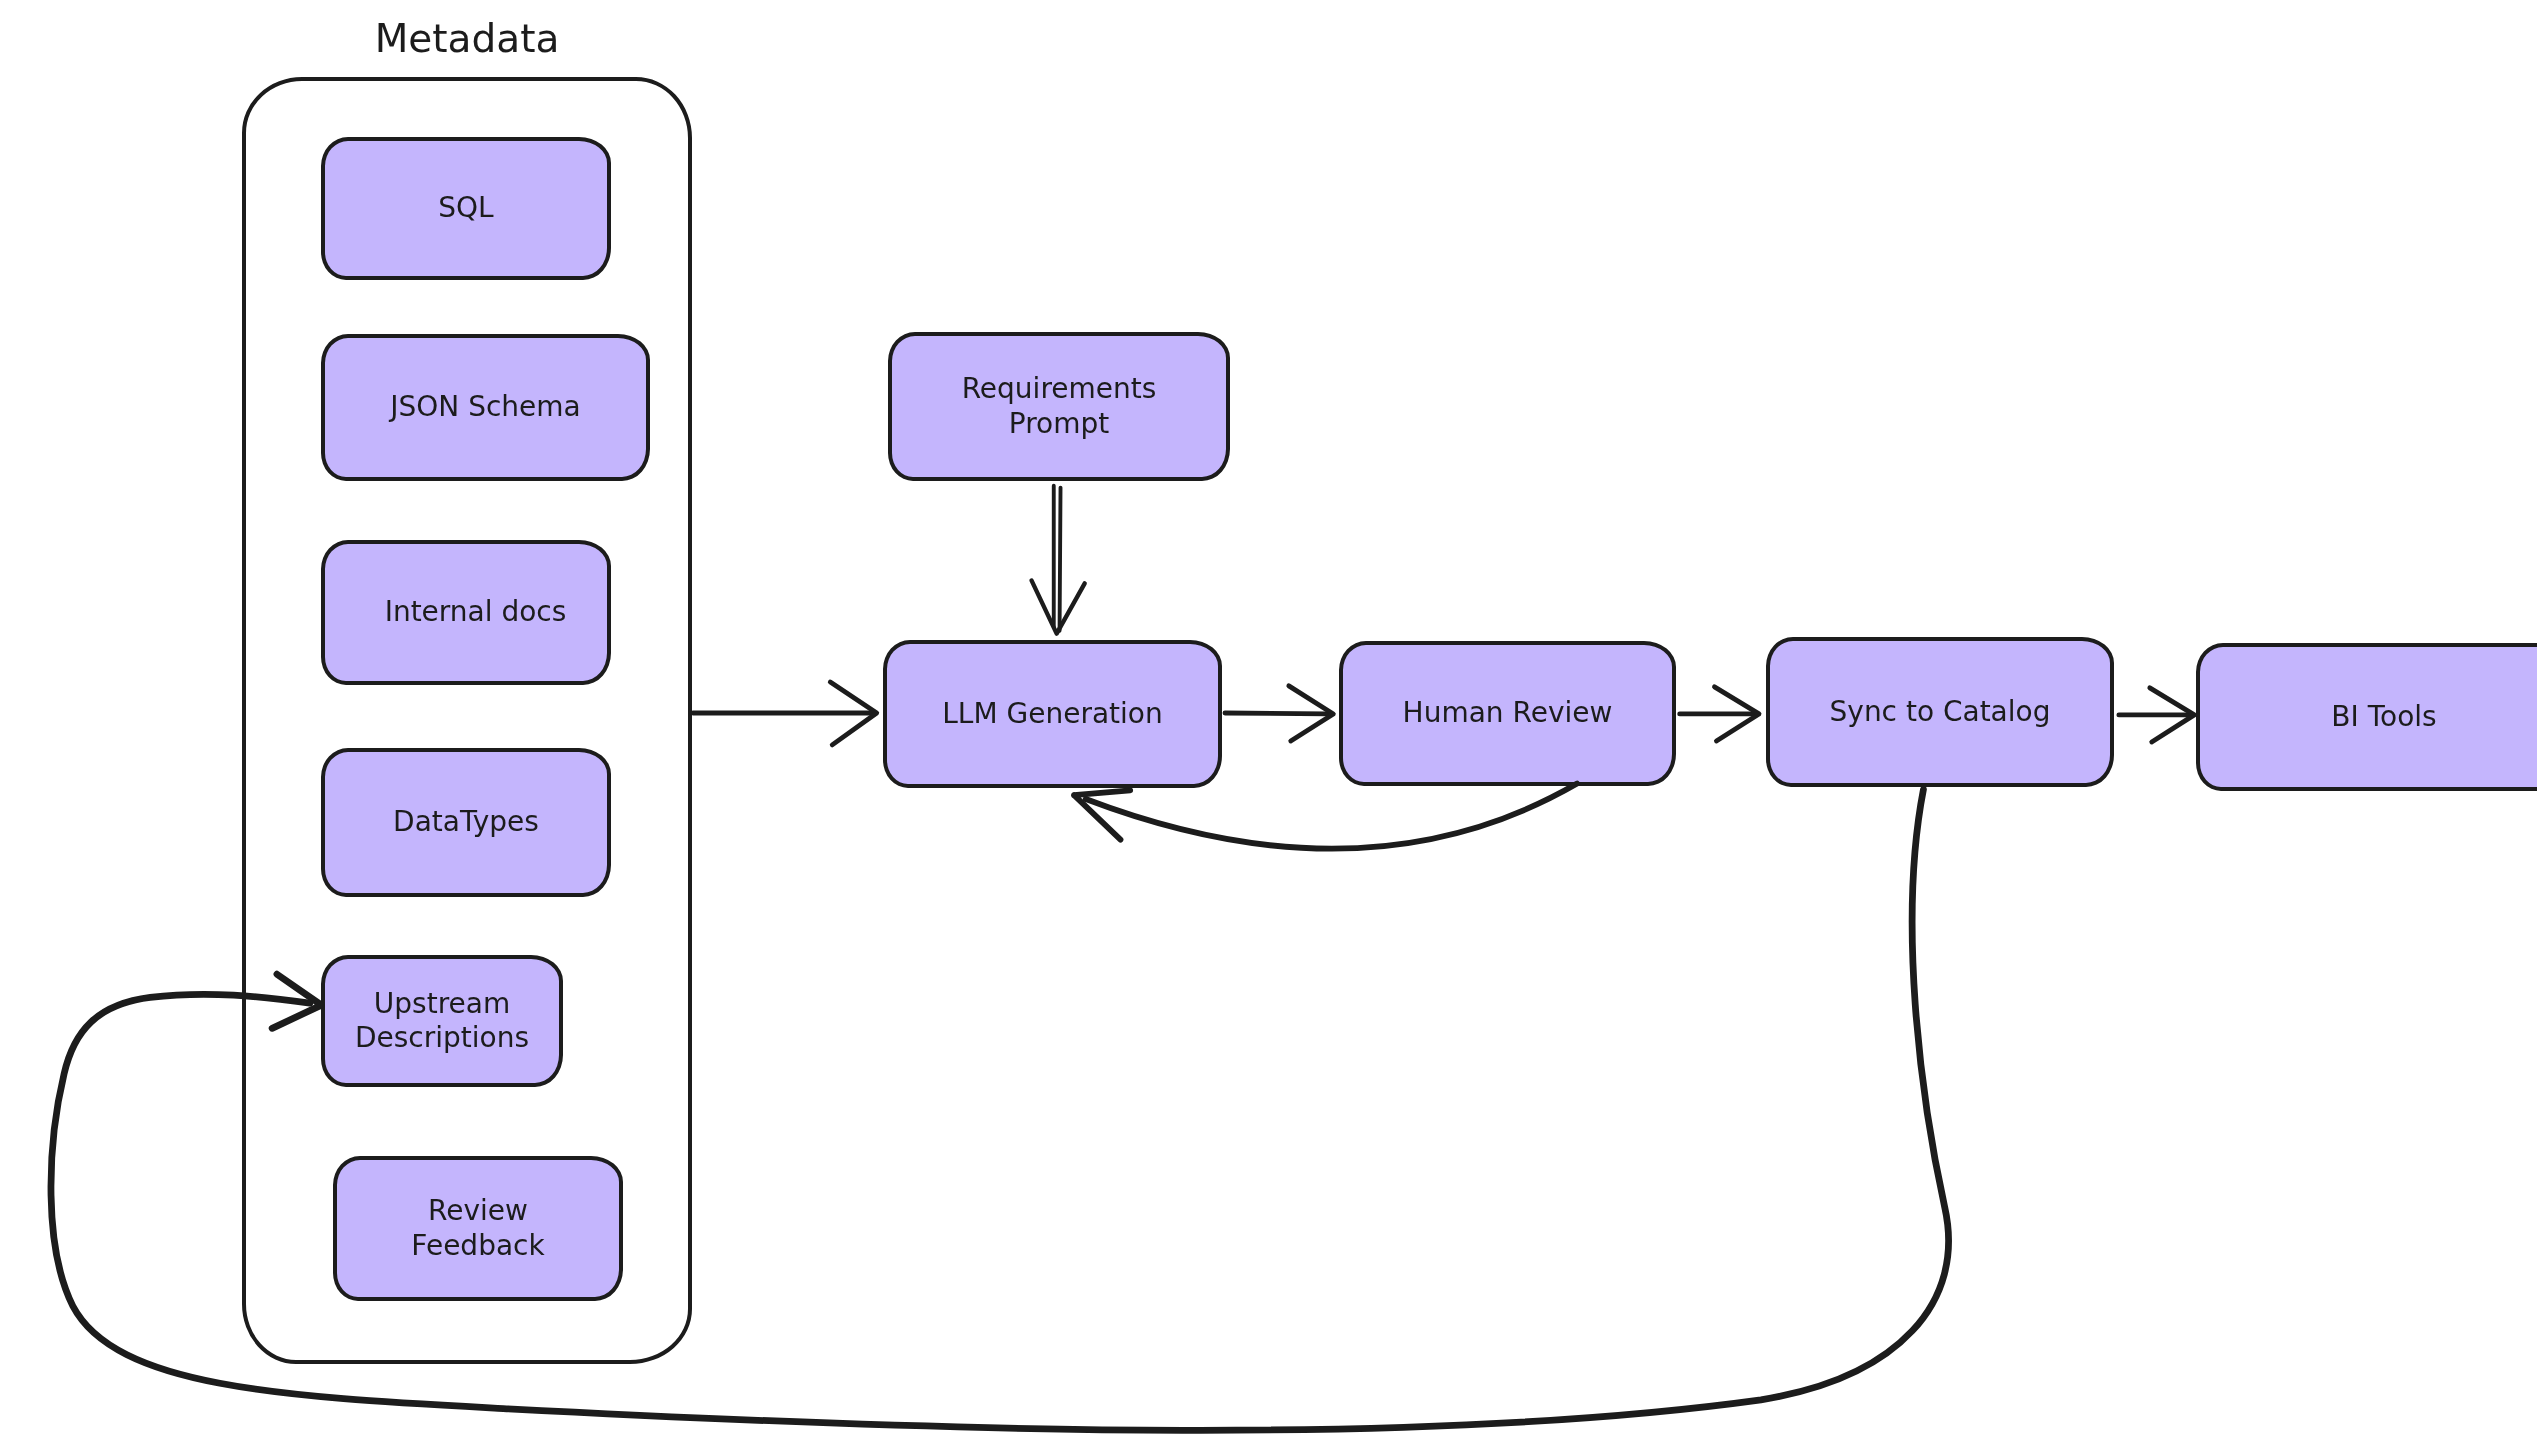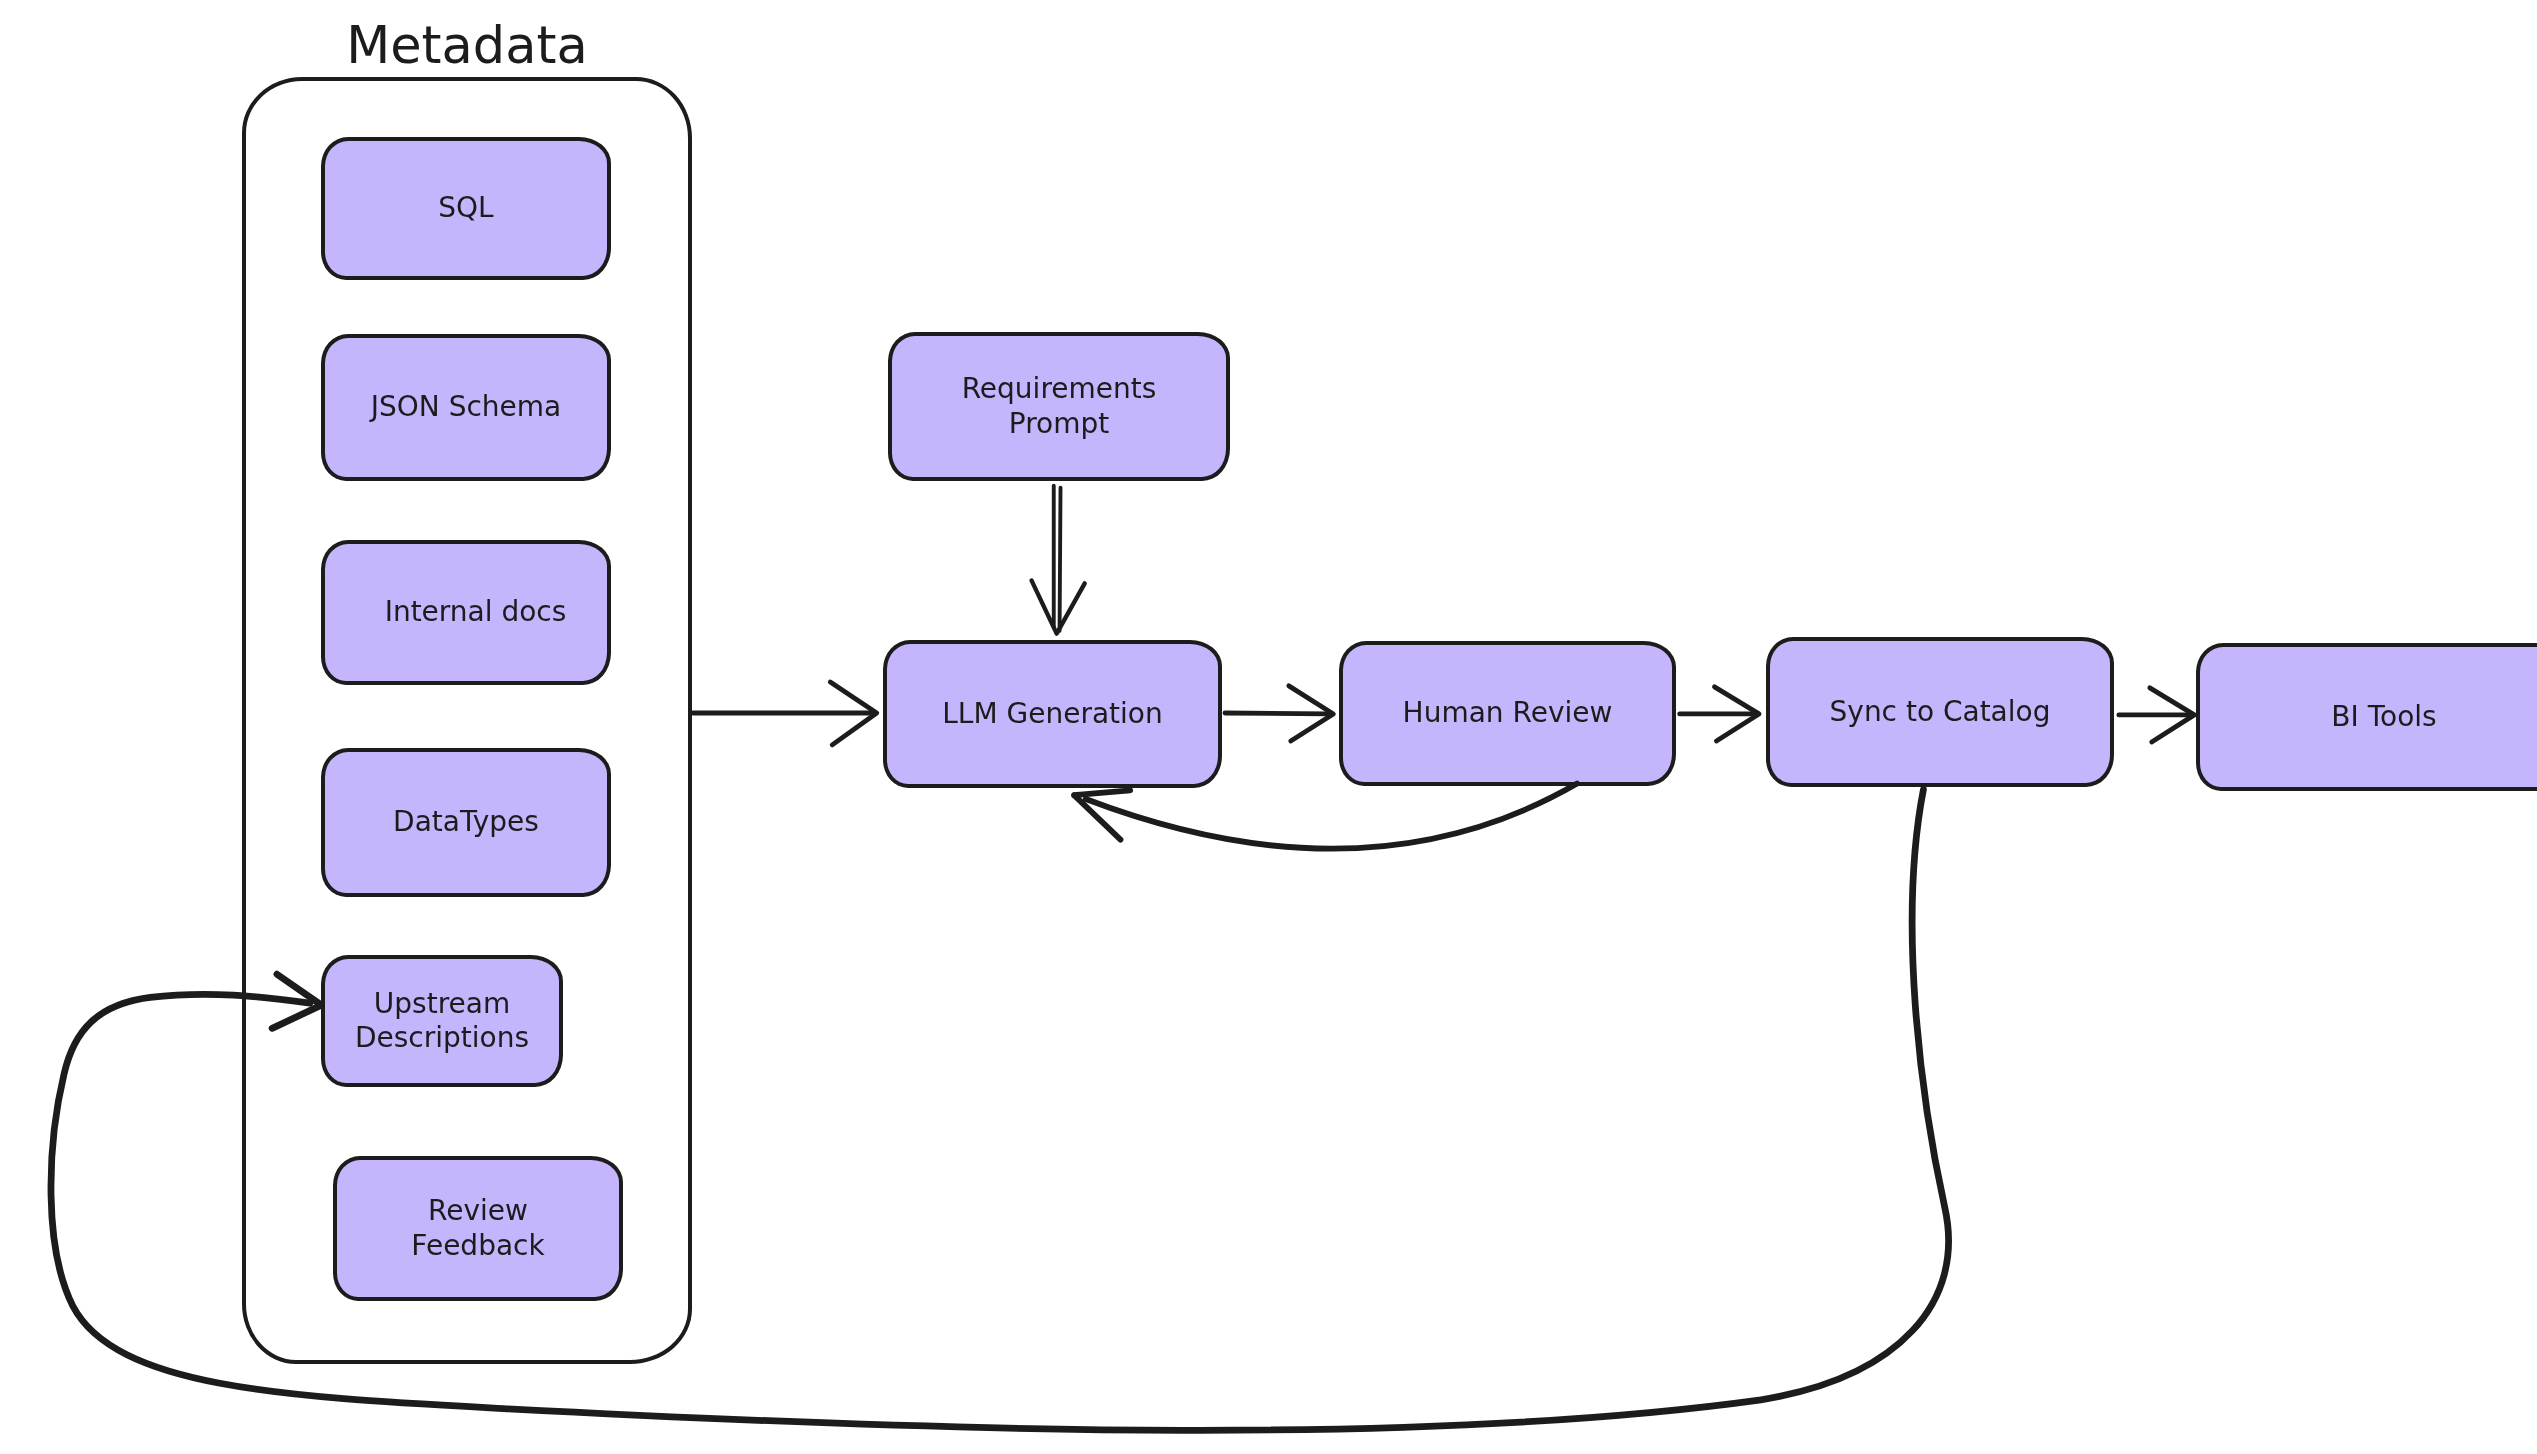--- a/index.html
+++ b/index.html
@@ -36,21 +36,21 @@
     border-radius: 60px 56px 62px 54px / 56px 61px 55px 60px;
     z-index: 1;
     box-sizing: border-box;
   }
   .group-title {
     position: absolute;
     left: 322px;
     top: 15.5px;
     width: 290px;
     text-align: center;
-    font-size: 51px;
+    font-size: 39px;
     z-index: 2;
   }
   .edges-layer {
     position: absolute;
     left: 0; top: 0;
     width: 2538px;
     height: 1454px;
     z-index: 3;
     pointer-events: none;
   }
@@ -65,21 +65,21 @@
 <body>
 
 <div class="canvas">
 
   <div class="group-title">Metadata</div>
   <div class="group-box" style="left:242px; top:77px; width:450px; height:1287px;"></div>
 
   <div class="node rounded-sm" style="left:321px; top:137px; width:290px; height:143px;">
     <span>SQL</span>
   </div>
-  <div class="node rounded-sm" style="left:321px; top:334px; width:290px; height:147px;">
+  <div class="node rounded-sm" style="left:321px; top:334px; width:329px; height:147px;">
     <span>JSON Schema</span>
   </div>
   <div class="node rounded-sm" style="left:321px; top:540px; width:290px; height:145px;padding-left:19px;">
     <span>Internal docs</span>
   </div>
   <div class="node rounded-sm" style="left:321px; top:748px; width:290px; height:149px;">
     <span>DataTypes</span>
   </div>
   <div class="node rounded-sm" style="left:321px; top:955px; width:242px; height:132px;">
     <span>Upstream

